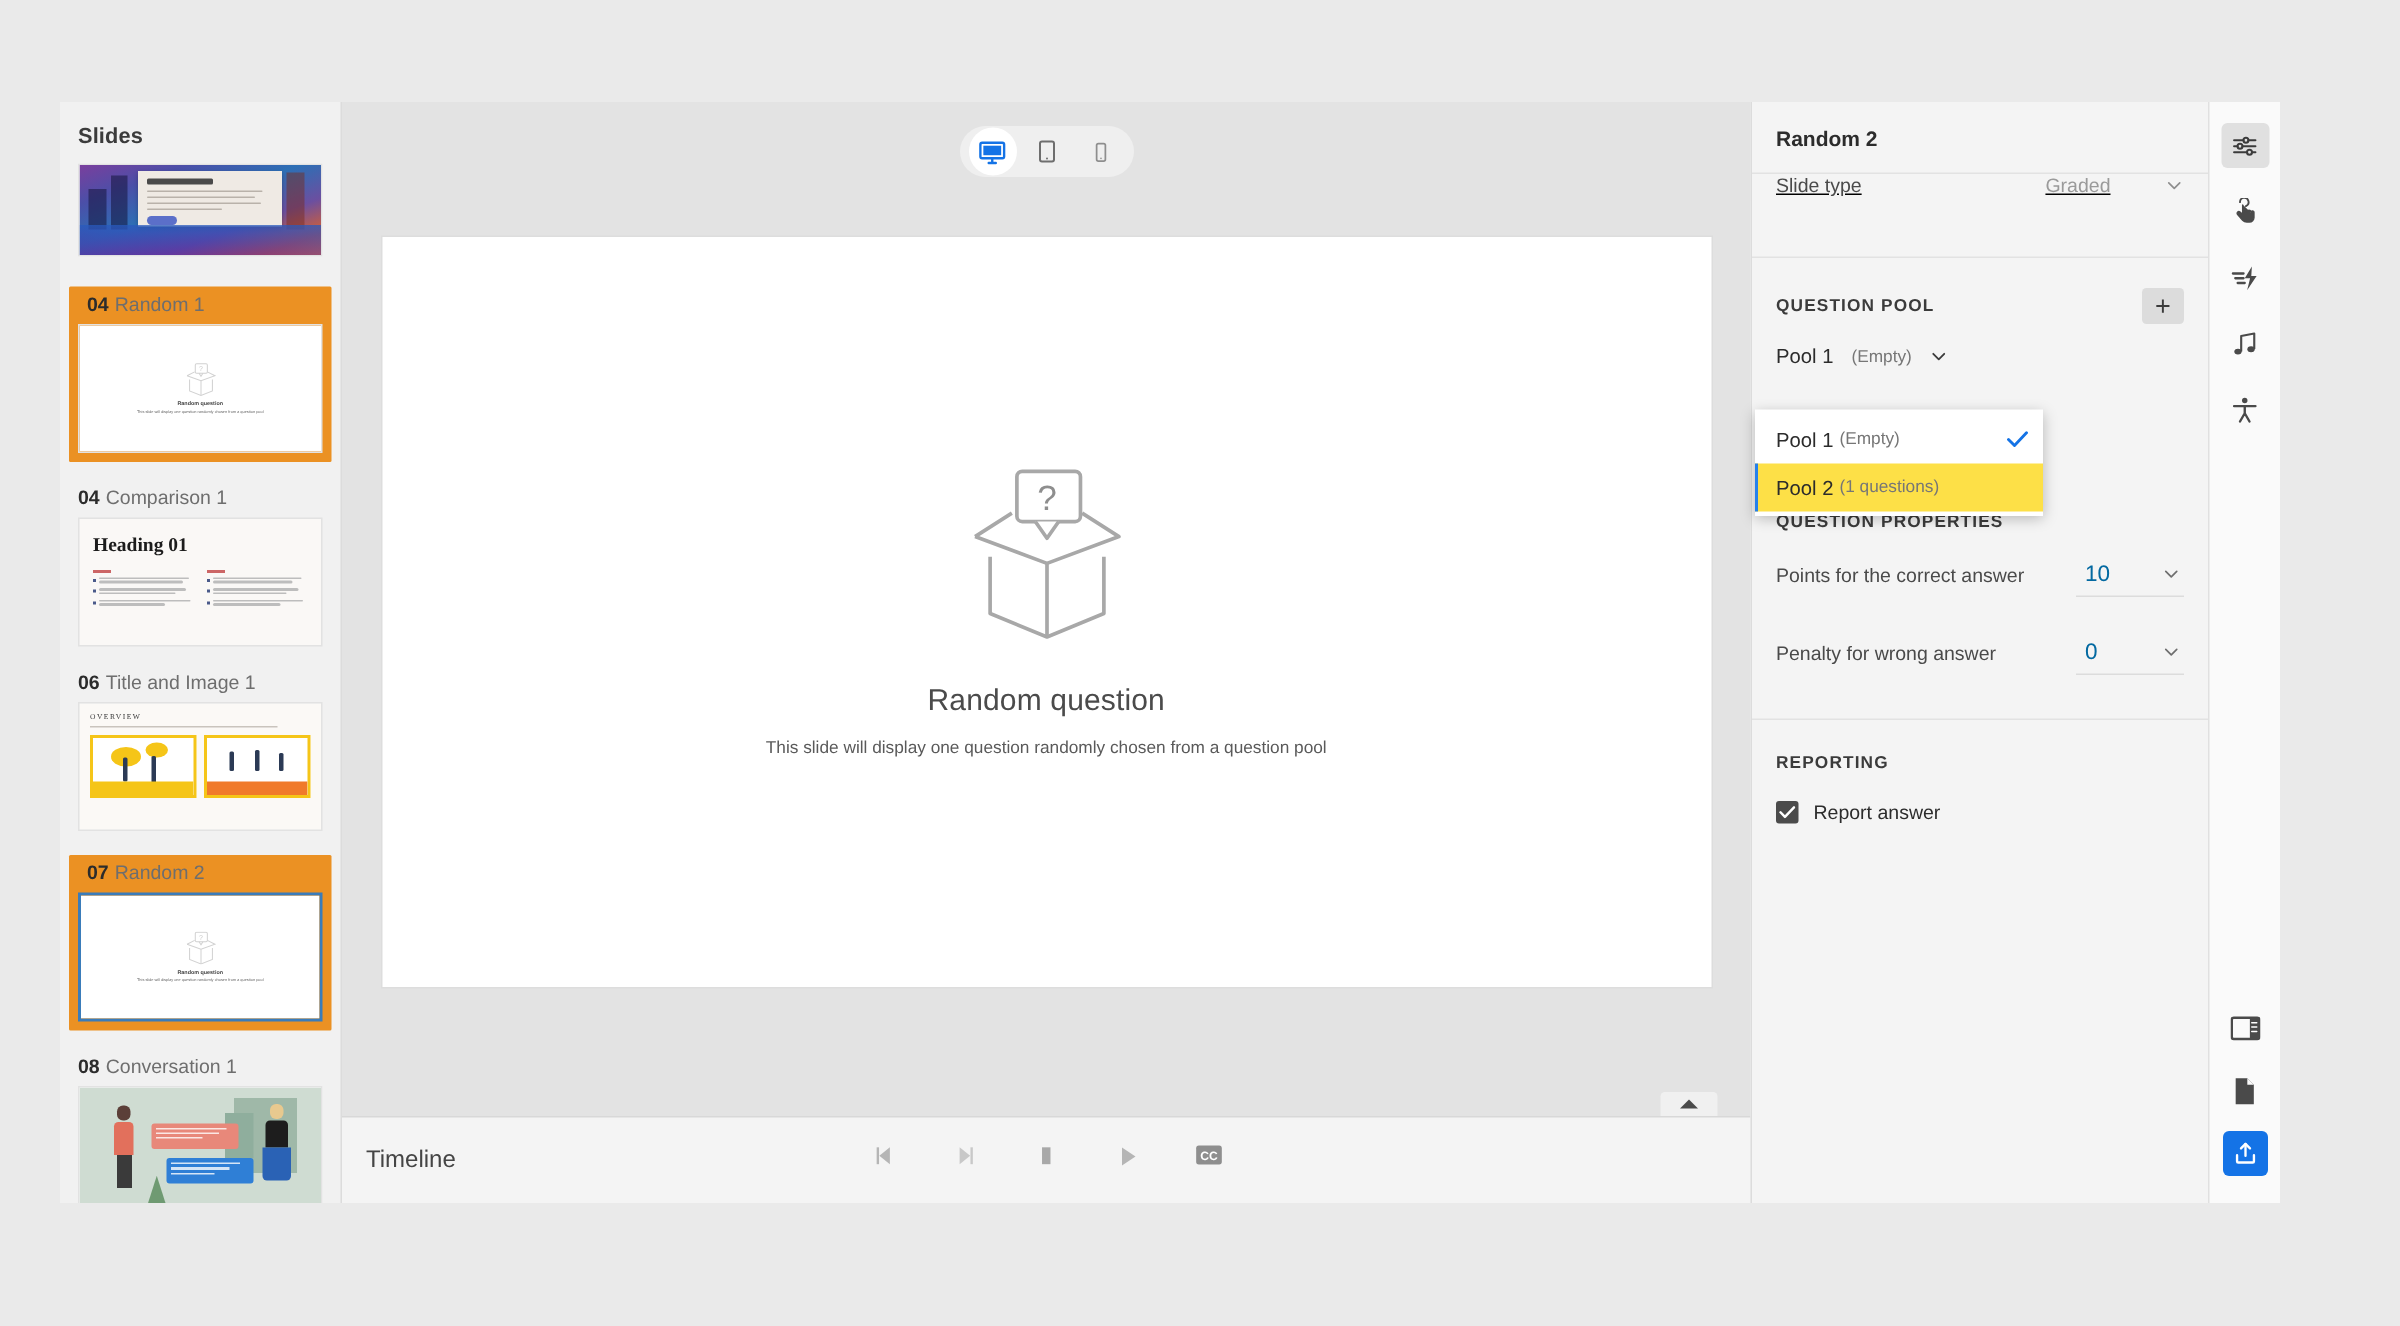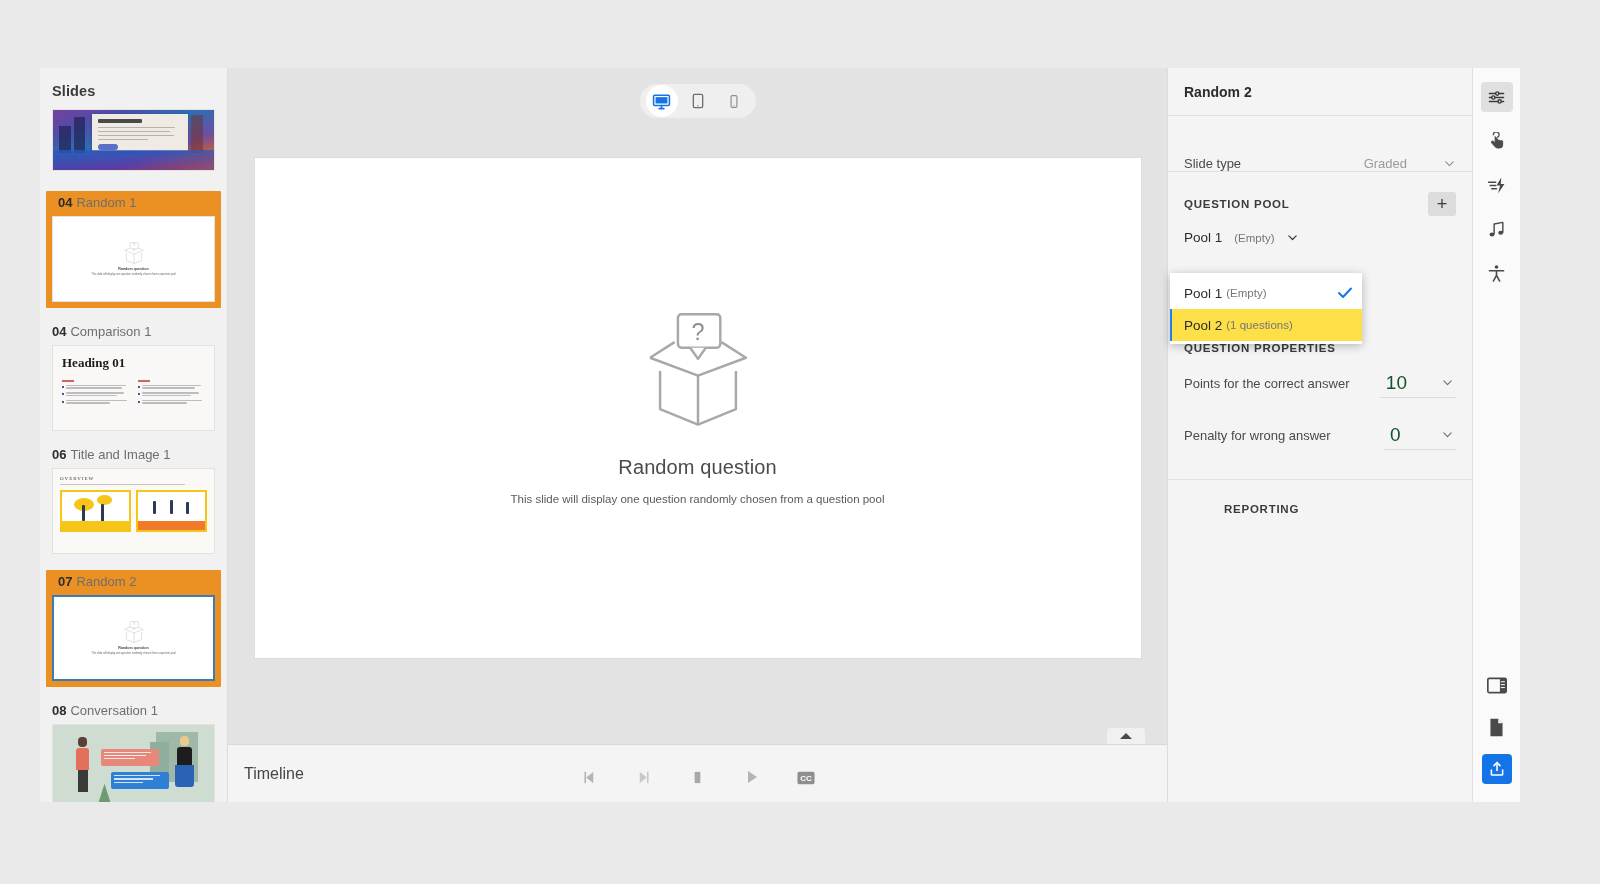--- a/index.html
+++ b/index.html
@@ -161,35 +161,36 @@
     cursor: pointer;
   }
 
   
   .timeline {
     height: 58px; background: #f4f4f4; border-top: 1px solid #d8d8d8;
     display: flex; align-items: center; padding: 0 16px; position: relative;
   }
   .timeline-label { font-size: 16px; color: #454545; margin-left: 0px; }
   .tl-controls { position: absolute; left: 50%; transform: translateX(-50%); display: flex; align-items: center; gap: 32px; }
-  .tl-btn { cursor: pointer; display:flex; align-items:flex-end; justify-content:center; width: 22px; height: 22px; }
+  .tl-btn { cursor: pointer; display:flex; align-items:flex-start; justify-content:center; width: 22px; height: 22px; }
 
   
   .props {
     width: 305px; flex: 0 0 305px; background: #f4f4f4;
     border-left: 1px solid #dcdcdc; position: relative;
   }
   .props-header {
     height: 48px; display: flex; align-items: center; padding: 0 16px;
     font-size: 14px; font-weight: bold; color: #2c2c2c;
     border-bottom: 1px solid #e2e2e2;
   }
   .row {
-    display: flex; align-items: flex-end; padding: 0 16px; height: 56px;
+    display: flex; align-items: flex-start; padding: 0 16px; height: 56px;
     border-bottom: 1px solid #e2e2e2;
+    text-decoration: underline;
   }
   .row .lbl { font-size: 13px; color: #4a4a4a; }
   .row .val { margin-left: auto; display: flex; align-items: center; gap: 36px; }
   .row .val .v { font-size: 13px; color: #9a9a9a; }
   .section-head {
     display: flex; align-items: center; padding: 16px 16px 0 16px;
     height: 48px;
   }
   .section-head .t { font-size: 11.5px; font-weight: bold; color: #3b3b3b; letter-spacing: .75px; }
   .plus-btn {
@@ -222,21 +223,21 @@
 
   .qprops-rows .qrow {
     display: flex; align-items: center; padding: 0 16px; height: 44px;
   }
   .qprops-rows .qrow .lbl { font-size: 13px; color: #4a4a4a; }
   .qprops-rows .qrow .ctl {
     margin-left: auto; display: flex; align-items: center; gap: 34px;
     border-bottom: 1px solid #dcdcdc; height: 30px; min-width: 72px; justify-content: space-between;
     padding: 0 2px 0 6px; cursor: pointer;
   }
-  .qprops-rows .qrow .ctl .v { font-size: 19px; color: #14532d; }
+  .qprops-rows .qrow .ctl .v { font-size: 15px; color: #0369a1; }
   .divider { height: 1px; background: #e2e2e2; margin: 14px 0 0 0; }
   .check-row { display: flex; align-items: center; gap: 10px; padding: 12px 16px 0 16px; cursor: pointer; }
   .cbox {
     width: 15px; height: 15px; background: #4b4b4b; border-radius: 2px;
     display: flex; align-items: center; justify-content: center;
   }
   .check-row .lbl { font-size: 13px; color: #2c2c2c; }
 
   
   .rail {
@@ -608,24 +609,32 @@
             <svg width="13" height="13" viewBox="0 0 16 16">
               <path d="M3.5 6 L8 10.5 L12.5 6" fill="none" stroke="#6e6e6e" stroke-width="1.4" stroke-linecap="round" stroke-linejoin="round"></path>
             </svg>
           </span>
         </span>
       </div>
     </div>
 
     <div class="divider" style="margin-top:22px;"></div>
 
-    <div class="section-head" style="height:42px;margin-left:40px;">
+    <div class="section-head" style="height:42px;">
       <span class="t">REPORTING</span>
     </div>
 
+    <div class="check-row">
+      <span class="cbox">
+        <svg width="11" height="9" viewBox="0 0 12 10">
+          <path d="M1 5 L4.3 8.4 L11 1.4" fill="none" stroke="#ffffff" stroke-width="1.8" stroke-linecap="round" stroke-linejoin="round"></path>
+        </svg>
+      </span>
+      <span class="lbl">Report answer</span>
+    </div>
 
   </div>
 
   <div class="rail">
     <div class="rail-top">
       <div class="rail-btn active">
         <svg width="19" height="19" viewBox="0 0 24 24">
           <path d="M3 7h8M15 7h6M3 12h3M10 12h11M3 17h11M18 17h3" stroke="#3b3b3b" stroke-width="1.7" stroke-linecap="round"></path>
           <circle cx="13" cy="7" r="2.1" fill="none" stroke="#3b3b3b" stroke-width="1.7"></circle>
           <circle cx="8" cy="12" r="2.1" fill="none" stroke="#3b3b3b" stroke-width="1.7"></circle>

